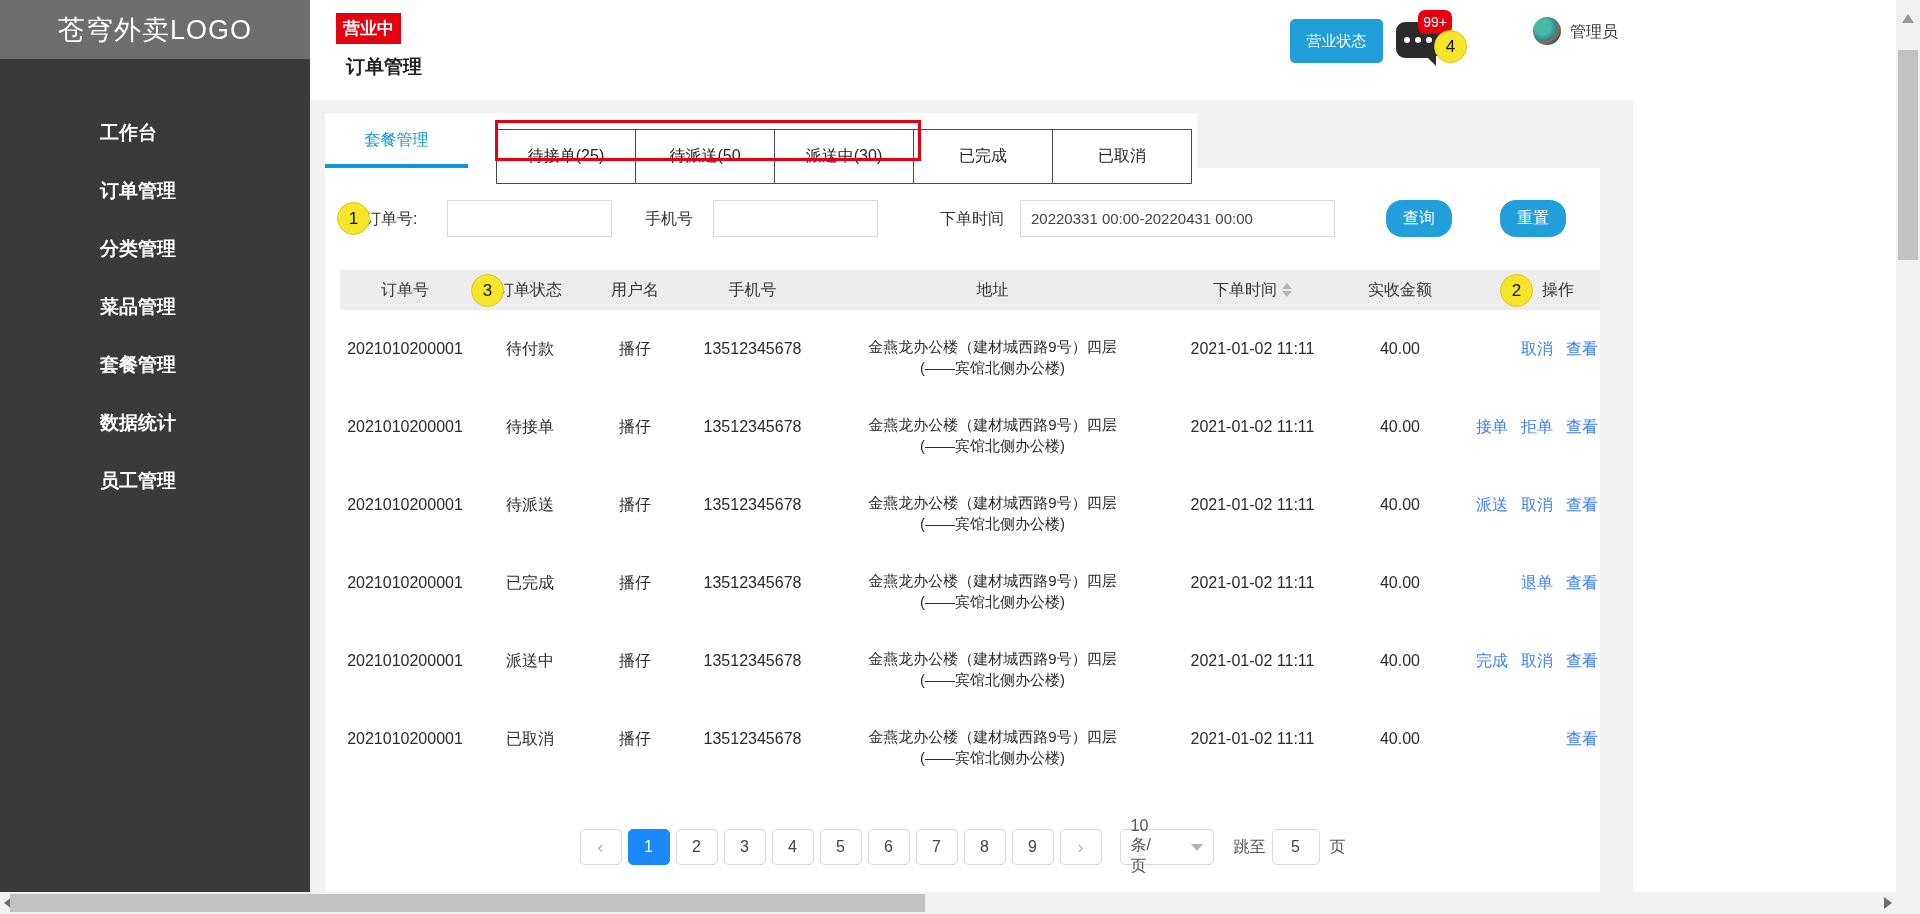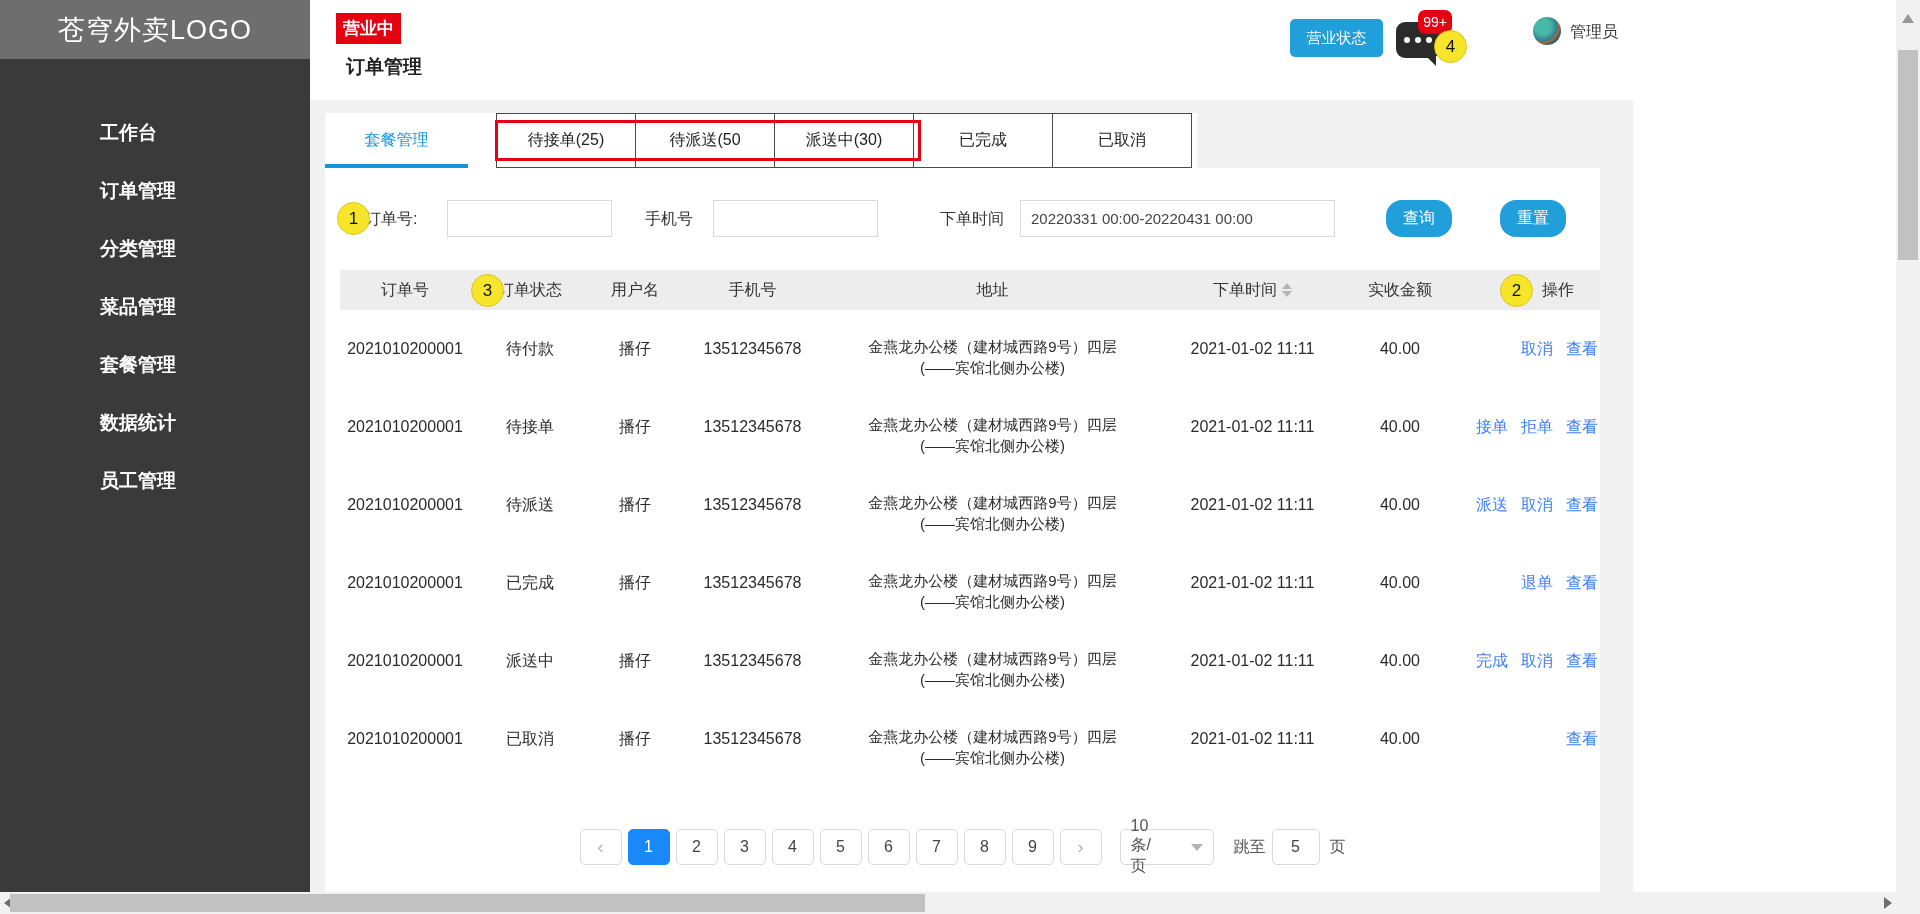--- a/index.html
+++ b/index.html
@@ -13,21 +13,21 @@
           display:flex; align-items:center; justify-content:center; }
   .side-nav { list-style:none; margin-top:45px; }
   .side-nav li { height:58px; line-height:58px; padding-left:100px; color:#fff;
                  font-size:19px; font-weight:bold; cursor:pointer; }
 
   
   .topbar { position:absolute; left:310px; top:0; width:1586px; height:100px; background:#fff; }
   .status-badge { position:absolute; left:26px; top:13px; background:var(--badge-red);
                   color:#fff; font-size:17px; font-weight:bold; padding:4px 7px; }
   .page-title { position:absolute; left:36px; top:54px; font-size:19px; font-weight:bold; color:#222; }
-  .biz-btn { position:absolute; left:980px; top:19px; width:93px; height:38px; border:none;
+  .biz-btn { position:absolute; left:980px; top:19px; width:93px; height:44px; border:none;
              border-radius:5px; background:var(--accent-blue); color:#fff; font-size:15px; cursor:pointer; }
   .chat-wrap { position:absolute; left:1086px; top:14px; width:70px; height:58px; cursor:pointer; }
   .chat-bubble { position:absolute; left:0; top:8px; width:44px; height:36px; background:#2b2b2b; border-radius:9px; }
   .chat-bubble i { position:absolute; top:15px; width:6px; height:6px; border-radius:50%; background:#fff; }
   .chat-bubble i:nth-child(1){left:8px;} .chat-bubble i:nth-child(2){left:19px;} .chat-bubble i:nth-child(3){left:30px;}
   .chat-tail { position:absolute; left:28px; top:40px; width:0; height:0;
                border-left:12px solid transparent; border-top:12px solid #2b2b2b; }
   .badge-99 { position:absolute; left:22px; top:-4px; min-width:34px; height:24px; background:var(--badge-red);
               color:#fff; font-size:14px; border-radius:7px; display:flex; align-items:center;
               justify-content:center; padding:0 4px; }
@@ -45,21 +45,21 @@
   
   .content-bg { position:absolute; left:310px; top:100px; width:1323px; height:792px; background:#f1f1f1; }
   .card { position:absolute; left:15px; top:13px; width:1275px; height:779px; background:#fff; }
 
   
   .tab-row { position:absolute; left:0; top:0; width:100%; height:55px; }
   .tab-gray-fill { position:absolute; left:872px; top:0; right:0; height:55px; background:#f1f1f1; }
   .tab-active { position:absolute; left:0; top:0; width:143px; height:55px; display:flex;
                 align-items:center; justify-content:center; color:var(--tab-blue); font-size:16px; cursor:pointer; }
   .tab-underline { position:absolute; left:0; bottom:0; width:143px; height:4px; background:var(--tab-blue); }
-  .tab-boxes { position:absolute; left:172px; top:0; display:flex; }
+  .tab-boxes { position:absolute; left:172px; top:16px; display:flex; }
   .tab-box { width:140px; height:55px; border:1px solid #4a4a4a; margin-left:-1px; background:#fff;
              display:flex; align-items:center; justify-content:center; font-size:16px; color:#222; cursor:pointer; }
   .tab-red-rect { position:absolute; left:170px; top:7px; width:426px; height:41px;
                   border:3px solid var(--anno-red); z-index:20; pointer-events:none; }
 
   
   .filter-row { position:absolute; left:0; top:82px; width:100%; height:50px; font-size:16px; color:#333; }
   .filter-row .anno-circle { position:absolute; left:12px; top:7px; }
   .f-label { position:absolute; top:14px; }
   .f-input { position:absolute; top:5px; height:37px; border:1px solid #d9d9d9; background:#fff;

